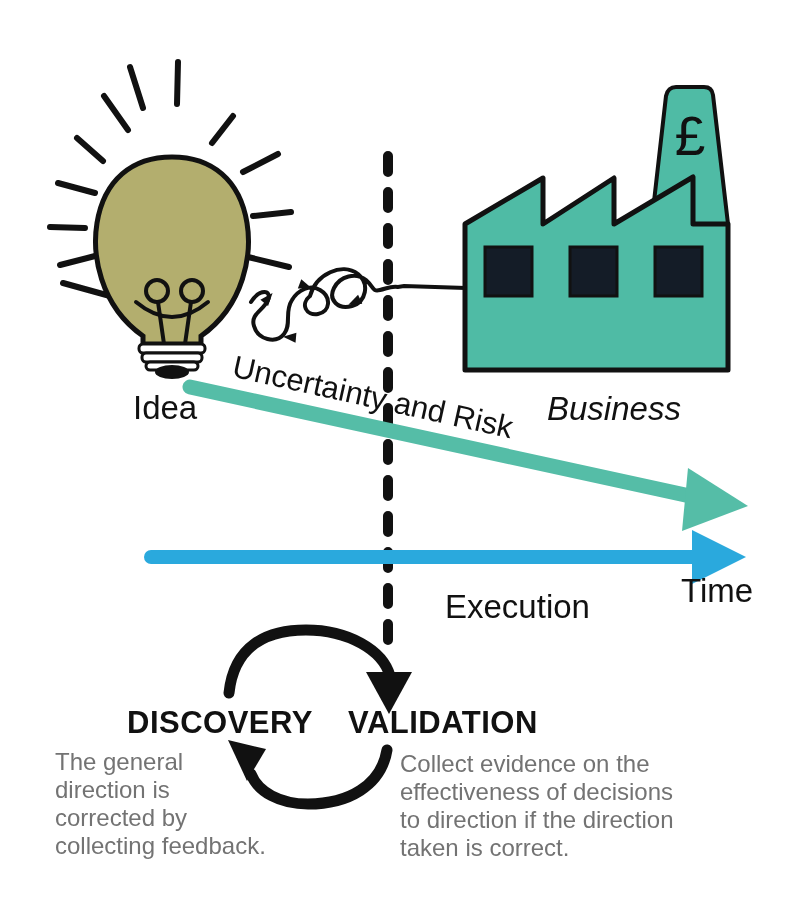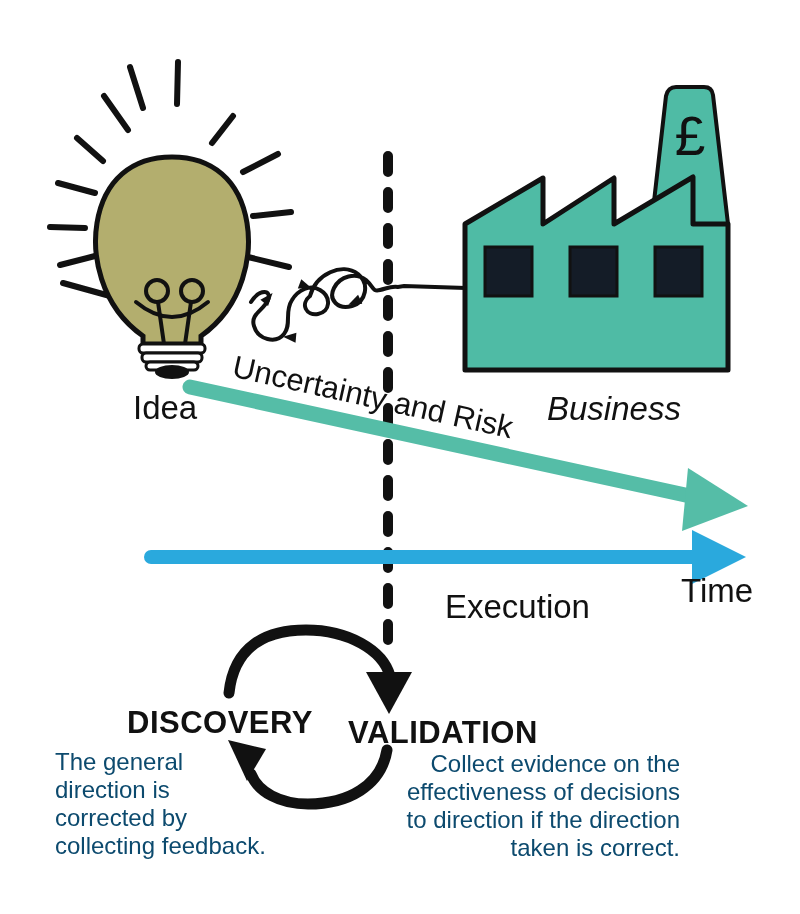--- a/index.html
+++ b/index.html
@@ -5,21 +5,21 @@
   html,body{margin:0;padding:0;}
   body{
     width:800px;height:914px;position:relative;background:#ffffff;
     font-family:"Liberation Sans", sans-serif;color:#111;overflow:hidden;
   }
   #stage{position:absolute;left:0;top:0;width:800px;height:914px;}
   svg{position:absolute;left:0;top:0;}
   .lbl{position:absolute;white-space:nowrap;color:#111;}
   .lbl-lg{font-size:33px;}
   .lbl-cycle{font-size:31px;font-weight:bold;letter-spacing:.5px;}
-  .desc{position:absolute;font-size:24px;line-height:28px;color:#0c4a6e;}
+  .desc{position:absolute;font-size:24px;line-height:28px;color:#737373;}
   .desc span{display:block;}
   #uncertainty-label{
     position:absolute;left:237px;top:349px;font-size:31px;white-space:nowrap;
     transform:rotate(12.5deg);transform-origin:0 0;color:#111;
   }
   #pound{position:absolute;left:664px;top:104px;width:52px;text-align:center;
     font-size:55px;font-weight:500;color:#111;}
 </style>
 </head>
 <body>
@@ -126,29 +126,29 @@
 
 <div id="uncertainty-label">Uncertainty and Risk</div>
 
 
 <div class="lbl lbl-lg" style="left:445px;top:588px;">Execution</div>
 
 <div class="lbl lbl-lg" style="left:681px;top:572px;">Time</div>
 
 <div class="lbl lbl-cycle" style="left:127px;top:705px;">DISCOVERY</div>
 
-<div class="lbl lbl-cycle" style="left:348px;top:705px;margin-top:10px;">VALIDATION</div>
+<div class="lbl lbl-cycle" style="left:348px;top:705px;">VALIDATION</div>
 
 <div class="desc" style="left:55px;top:748px;width:220px;">
   <span>The general</span>
   <span>direction is</span>
   <span>corrected by</span>
   <span>collecting feedback.</span>
 </div>
 
-<div class="desc" style="left:400px;top:750px;width:280px;text-align:right;">
+<div class="desc" style="left:400px;top:750px;width:280px;">
   <span>Collect evidence on the</span>
   <span>effectiveness of decisions</span>
   <span>to direction if the direction</span>
   <span>taken is correct.</span>
 </div>
 
 </div>
 
 </body></html>

